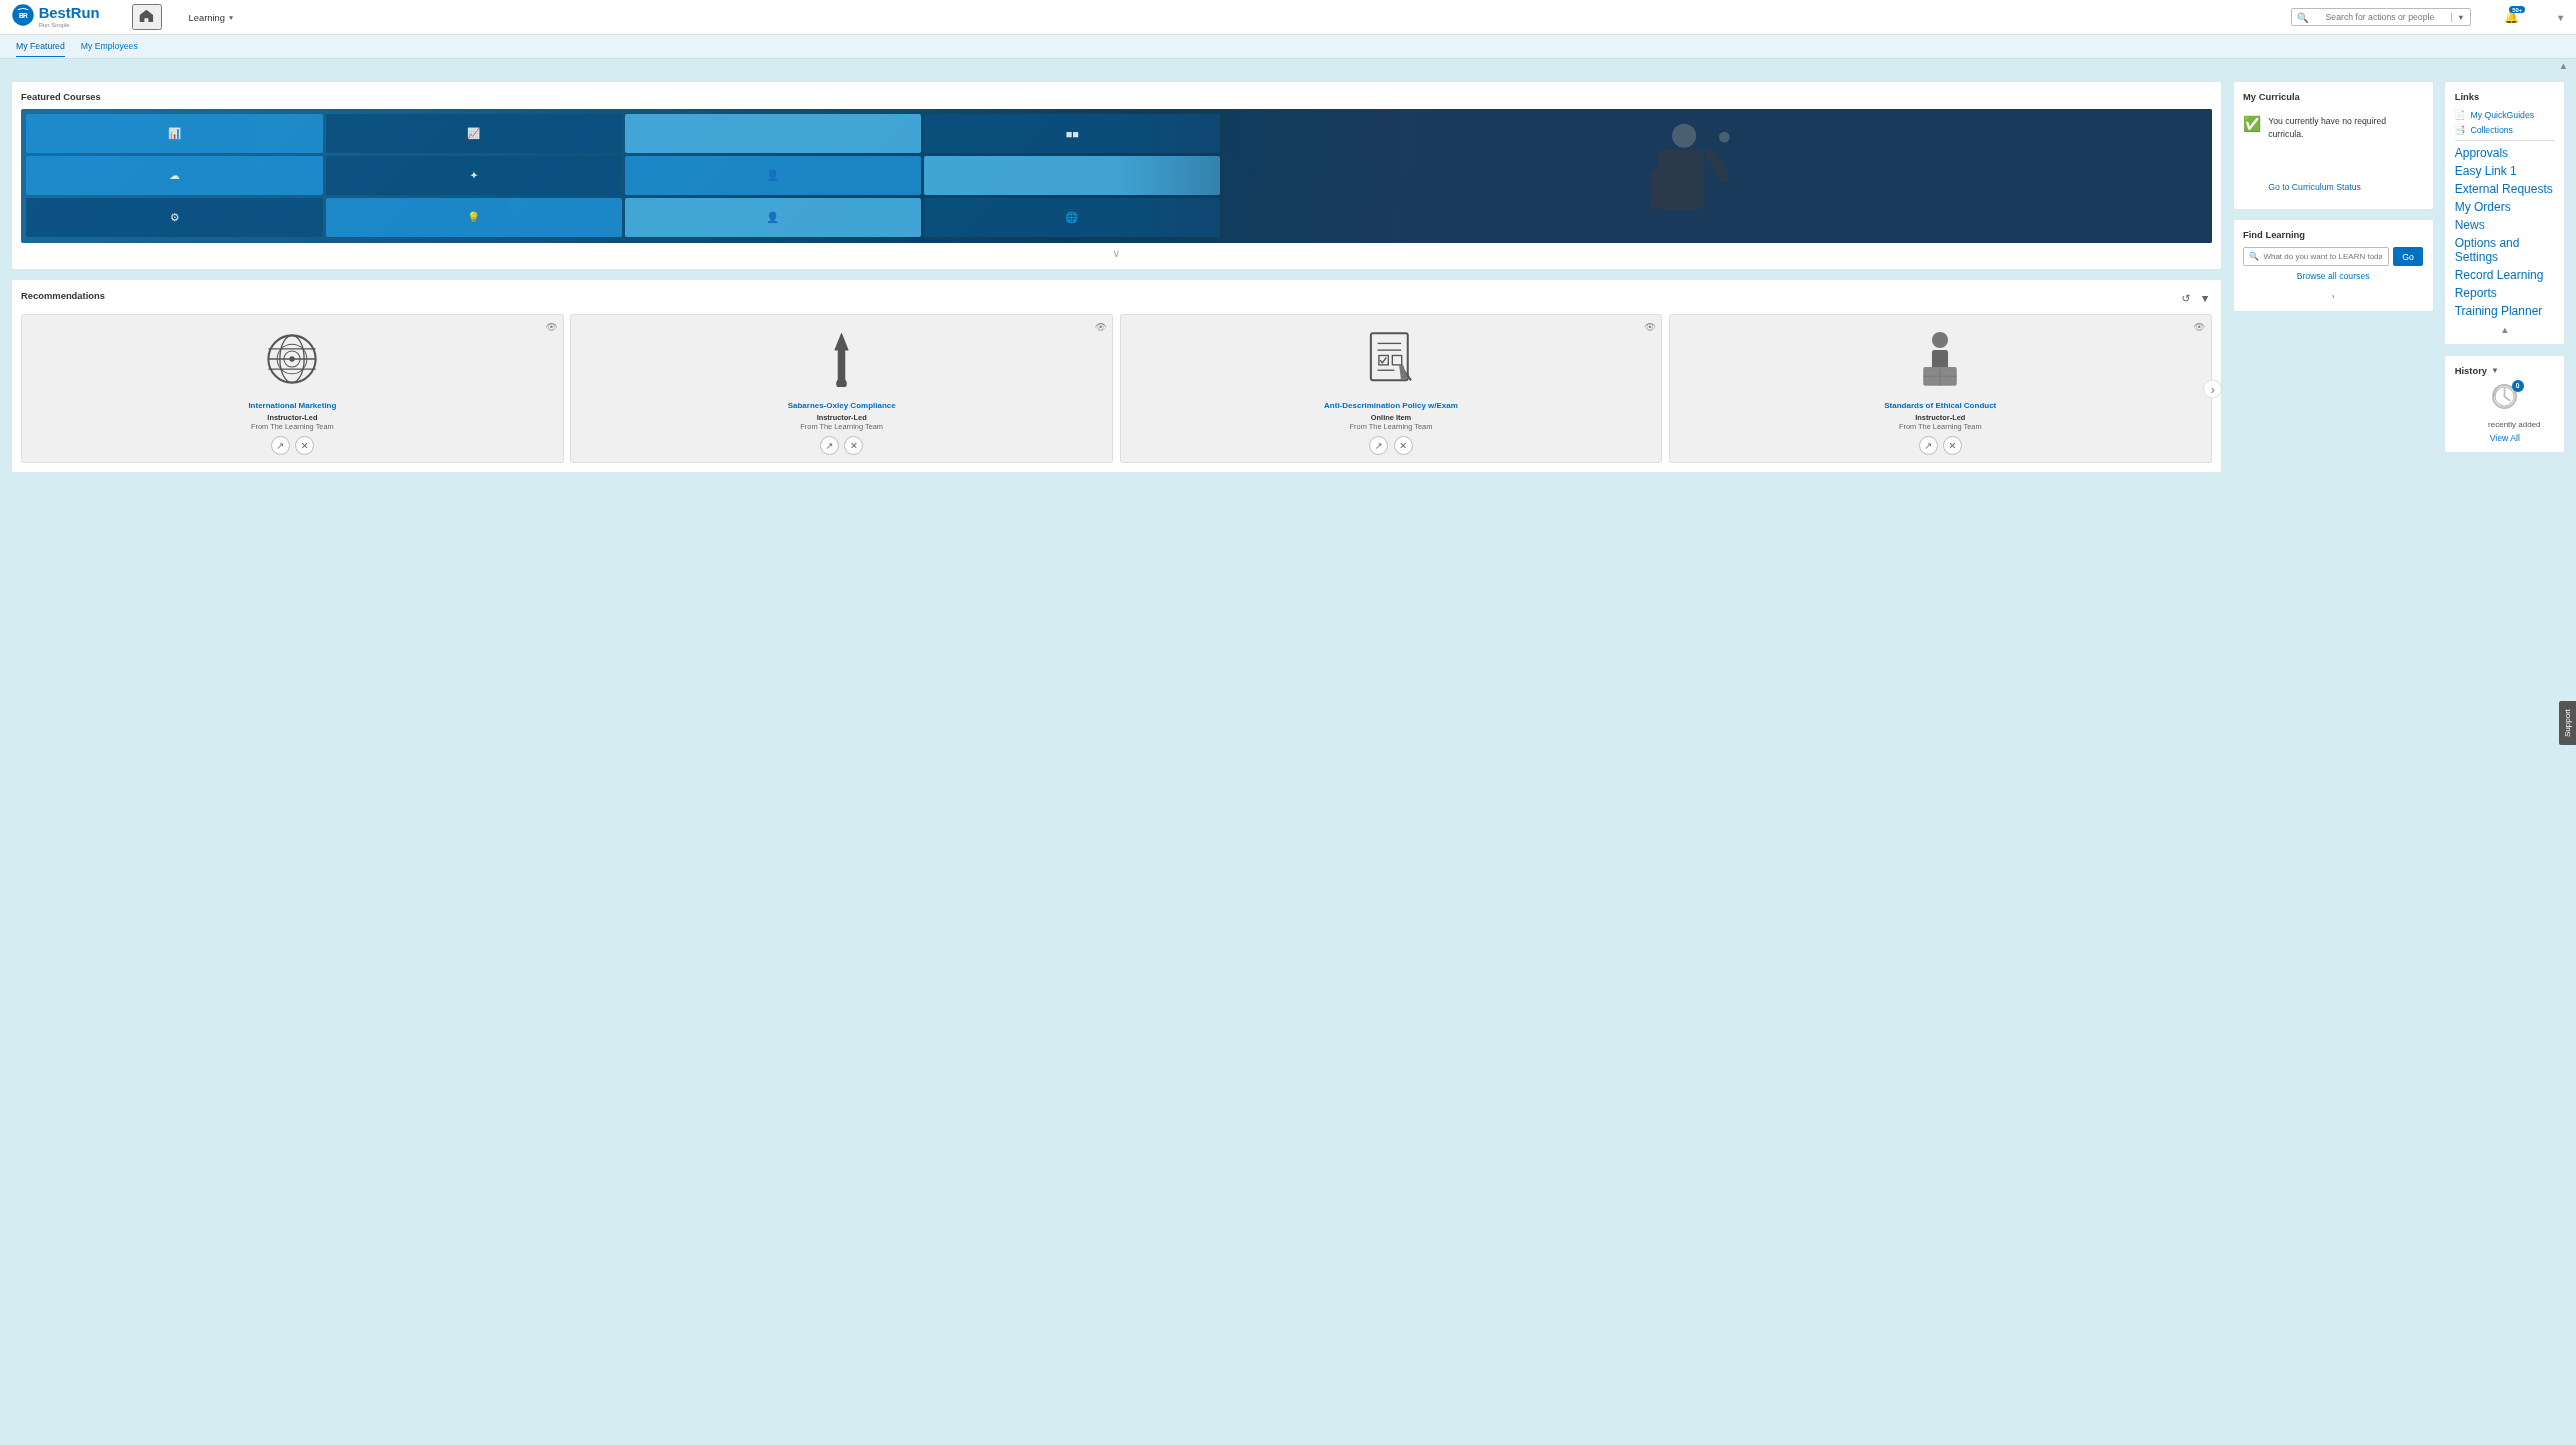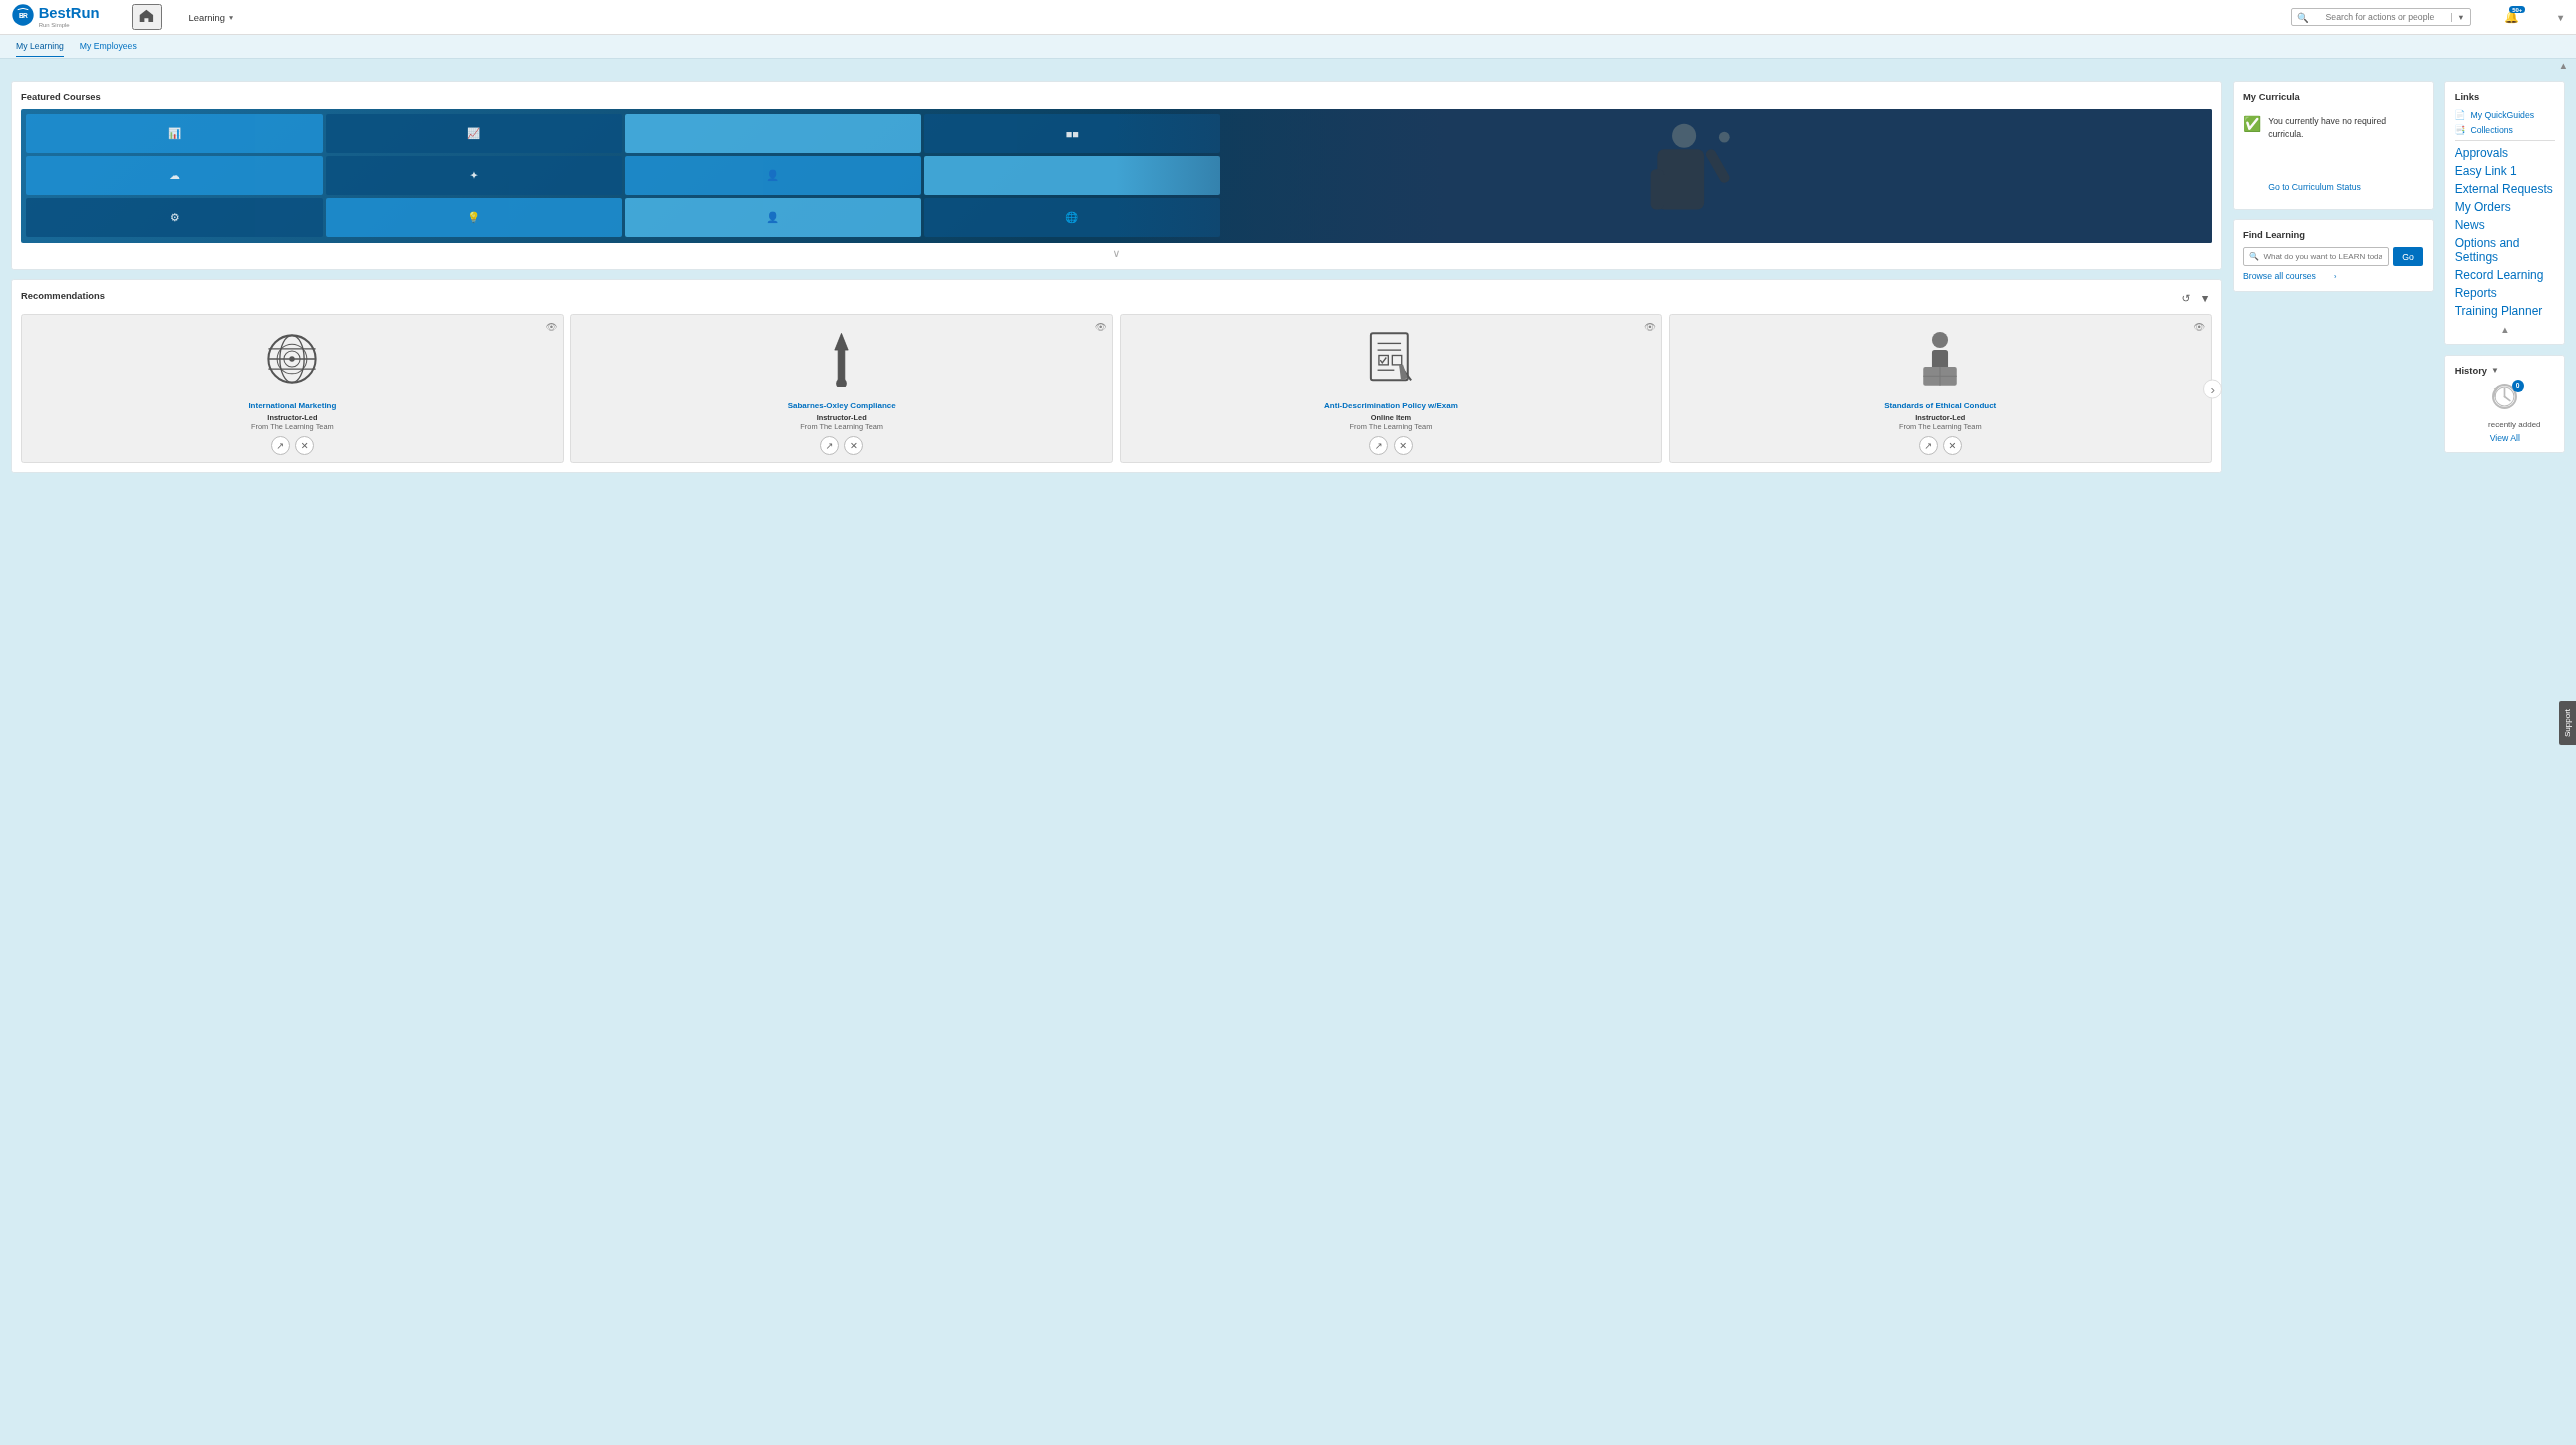--- a/index.html
+++ b/index.html
@@ -376,21 +376,22 @@
       font-size: 8.7px;
       cursor: pointer;
       font-weight: 500;
     }
     .browse-link {
       color: #0070c0;
       cursor: pointer;
       font-size: 8.7px;
       display: flex;
       align-items: center;
-      gap: 18px;
+      gap: 11px;
+      flex-direction: column;
     }
     .browse-link .chevron { font-size: 7.4px; }
 
     
     .right-panel {
       width: 121px;
       flex-shrink: 0;
       display: flex;
       flex-direction: column;
       gap: 9.4px;
@@ -541,21 +542,21 @@
 
   <div class="bell-btn">
     <span>🔔</span>
     <span class="bell-badge">50+</span>
   </div>
 
   <span class="nav-end-chevron">▼</span>
 </div>
 
 <div class="sub-nav">
-  <span class="sub-nav-item active">My Learning</span>
+  <span class="sub-nav-item active">My Featured</span>
   <span class="sub-nav-item">My Employees</span>
 </div>
 
 <div class="scroll-up-bar">
   <span class="scroll-up-btn">▲</span>
 </div>
 
 <div class="main-content">
 
   <div class="left-panel">

